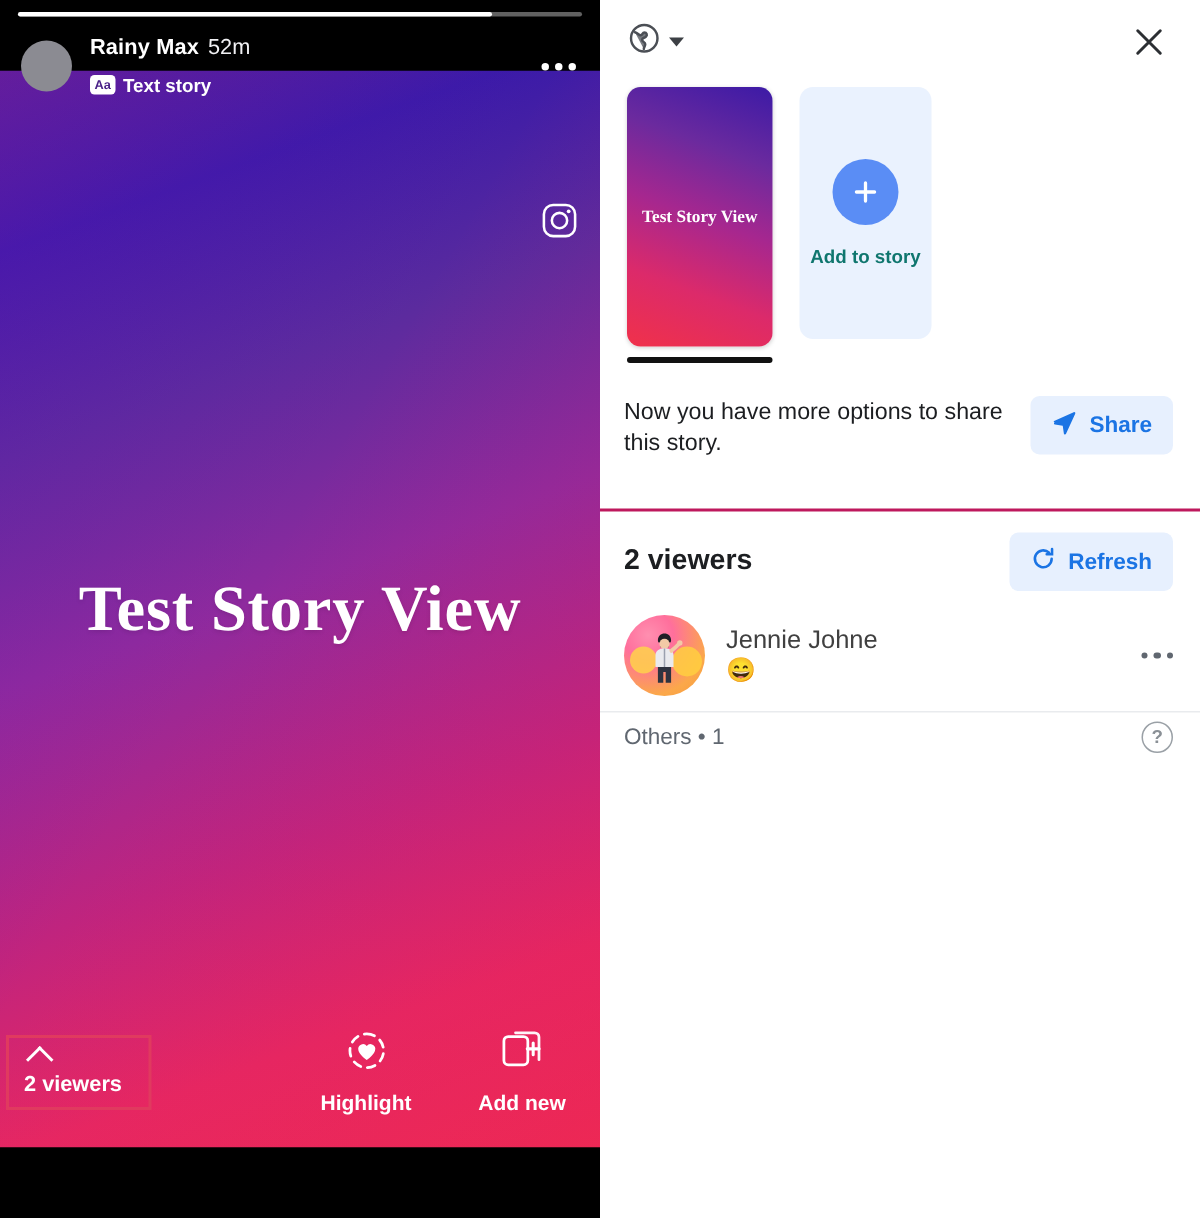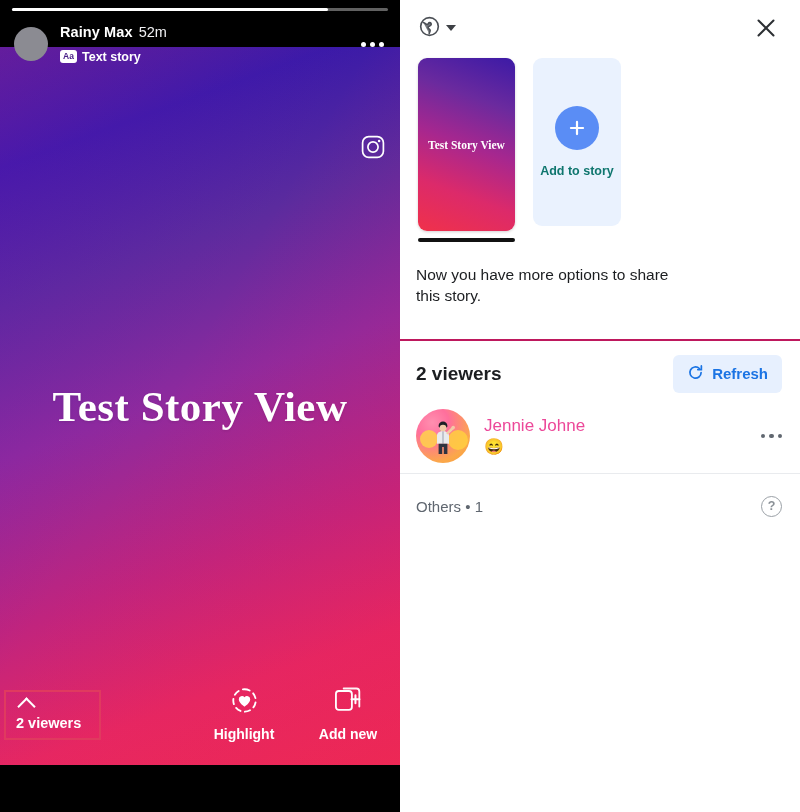--- a/index.html
+++ b/index.html
@@ -178,28 +178,28 @@
 
   .viewer-item {
     display:flex; align-items:center; padding: 4px 18px 10px 16px; gap:14px;
   }
   .viewer-avatar {
     width:54px; height:54px; border-radius:50%; flex:0 0 54px;
     position:relative; overflow:hidden;
     background: radial-gradient(circle at 30% 25%, #ff8fb0 0%, #ff6f9c 30%, #fba84a 72%, #f79a3c 100%);
   }
   .viewer-main { flex:1; display:flex; flex-direction:column; gap:3px; }
-  .viewer-name { font-size:17px; color:#ec4899; }
+  .viewer-name { font-size:17px; color:#404040; }
   .viewer-reaction { font-size:16px; line-height:1; }
   .row-dots { display:flex; gap:4px; align-items:center; padding:10px 0; }
   .row-dots i { width:4.5px; height:4.5px; border-radius:50%; background:#606770; display:block; }
 
   .others-row {
     display:flex; align-items:center; justify-content:space-between;
-    padding: 22px 18px 11px 16px;
+    padding: 6px 18px 11px 16px;
     border-top:1px solid #e9ebee;
   }
   .others-text { color:#606770; font-size:15px; }
   .help-circle {
     width:21px;height:21px;border-radius:50%;border:1.4px solid #9aa0a6;
     display:flex;align-items:center;justify-content:center;
     color:#8a9096;font-size:12.5px;font-weight:700;
   }
 </style>
 </head>
@@ -316,20 +316,28 @@
             <path d="M12 5.4v13.2M5.4 12h13.2"></path>
           </svg>
         </div>
         <span class="lbl">Add to story</span>
       </div>
 
     </div>
 
     <div class="share-row">
       <div class="share-text">Now you have more options to share this story.</div>
+      <div class="btn-soft">
+        <span>
+          <svg viewBox="0 0 20 20" width="17" height="17" fill="#1b74e4">
+            <path d="M1.6 9.3 17.4 2.1c.8-.4 1.6.4 1.2 1.2l-7.2 15.8c-.4.8-1.6.6-1.7-.3l-.9-6.1-6.1-.9c-.9-.1-1.1-1.3-.3-1.7z"></path>
+          </svg>
+        </span>
+        <span>Share</span>
+      </div>
     </div>
 
     <div class="viewers-row">
       <span class="viewers-title">2 viewers</span>
       <div class="btn-soft">
         <span>
           <svg viewBox="0 0 20 20" width="17" height="17" fill="none" stroke="#1b74e4" stroke-width="2" stroke-linecap="round">
             <path d="M16.6 10a6.6 6.6 0 1 1-2-4.7"></path>
             <path d="M16.9 2.3v4.2h-4.2"></path>
           </svg>

